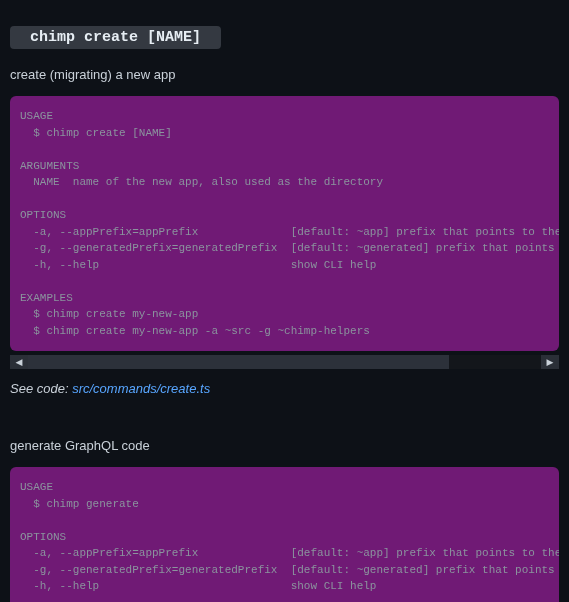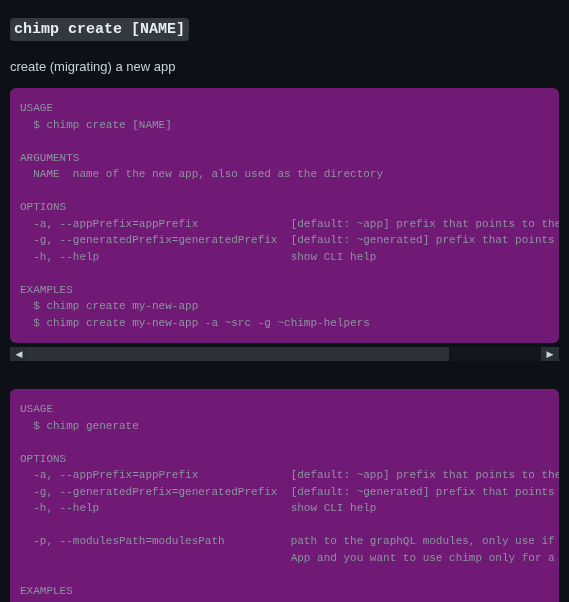--- a/index.html
+++ b/index.html
@@ -14,22 +14,22 @@
   .container {
     padding: 8px 10px;
   }
   h2.cmd-heading {
     display: inline-block;
     background: #343941;
     color: #e6edf3;
     font-family: "SFMono-Regular", Consolas, "Liberation Mono", Menlo, monospace;
     font-size: 15px;
     font-weight: 600;
-    padding: 3px 4px;
-    margin: 10px 0 10px 0;
+    padding: 3px 20px;
+    margin: 18px 0 10px 0;
     border-radius: 4px;
   }
   p.desc {
     margin: 8px 0 14px 0;
     font-size: 13px;
     color: #c9d1d9;
   }
   .code-wrap {
     position: relative;
     border-radius: 6px;
@@ -110,21 +110,21 @@
 
 EXAMPLES
   $ chimp create my-new-app
   $ chimp create my-new-app -a ~src -g ~chimp-helpers</pre>
     </div><div class="hscrollbar">
       <div class="scroll-arrow">◀</div>
       <div class="scroll-track">
         <div class="scroll-thumb"></div>
       </div>
       <div class="scroll-arrow">▶</div>
-    </div><br><div class="code-wrap">
+    </div><p class="seecode"><span>See code: </span><a>src/commands/create.ts</a></p><br><p class="desc">generate GraphQL code</p><div class="code-wrap">
       <pre class="code">USAGE
   $ chimp generate
 
 OPTIONS
   -a, --appPrefix=appPrefix              [default: ~app] prefix that points to the sourcecode of your app
   -g, --generatedPrefix=generatedPrefix  [default: ~generated] prefix that points to the generated by chimp h
   -h, --help                             show CLI help
 
   -p, --modulesPath=modulesPath          path to the graphQL modules, only use if you are migrating an existi
                                          App and you want to use chimp only for a part of it

